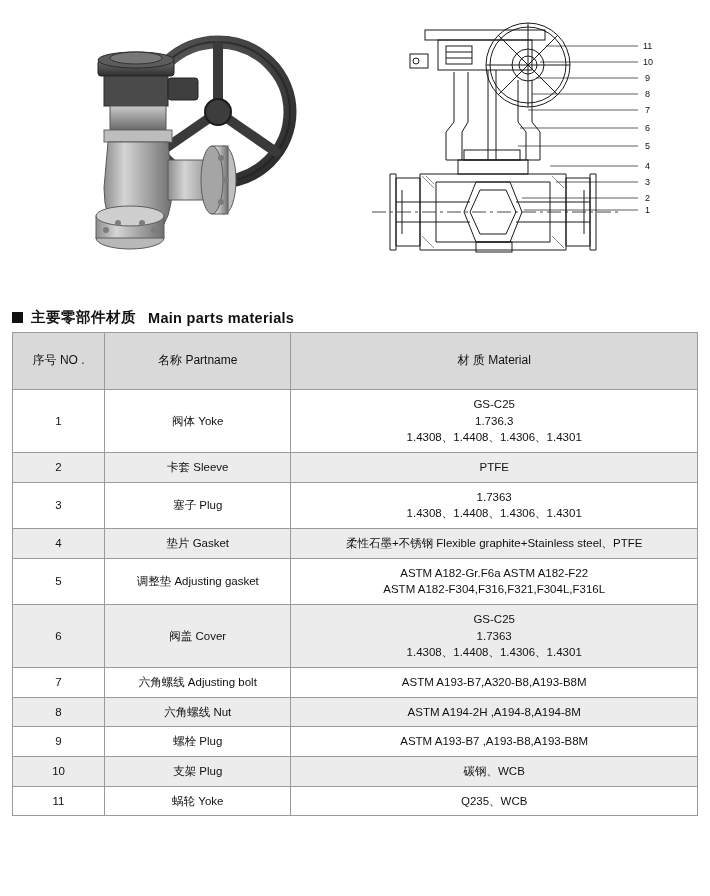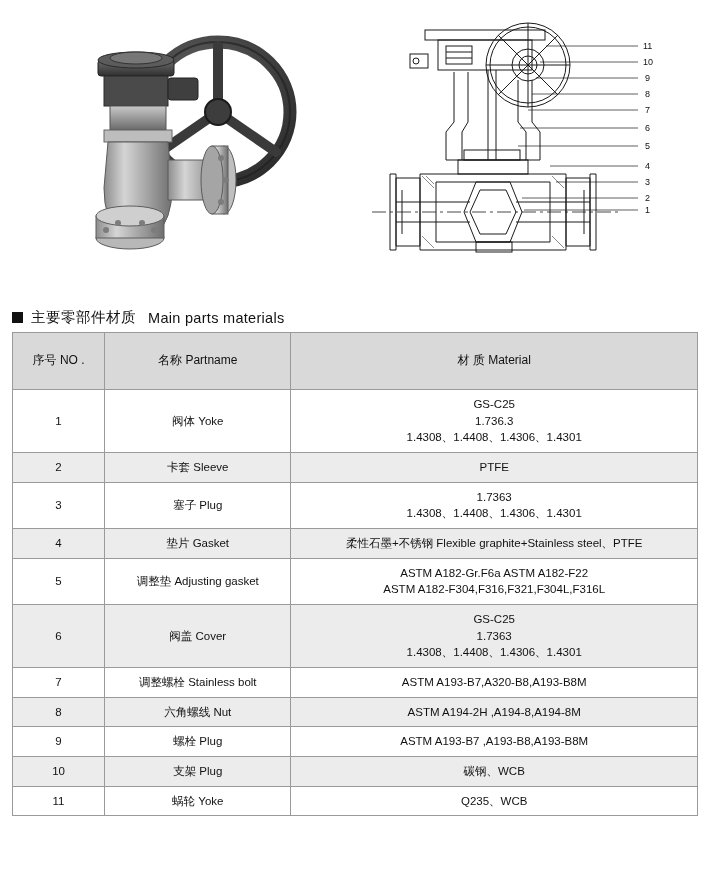--- a/index.html
+++ b/index.html
@@ -51,26 +51,26 @@
     gap: 8px;
   }
   .sq-bullet {
     width: 11px;
     height: 11px;
     background: #111;
     display: inline-block;
   }
   .section-head .cn {
     font-size: 14.5px;
-    font-weight: normal;
+    font-weight: bold;
     letter-spacing: 0.5px;
   }
   .section-head .en {
     font-size: 14.5px;
-    font-weight: normal;
+    font-weight: bold;
     letter-spacing: 0.3px;
     margin-left: 4px;
   }
 
   
   .tbl-wrap {
     position: absolute;
     left: 12px;
     top: 332px;
     width: 690px;
@@ -340,21 +340,21 @@
         <td>6</td>
         <td>阀盖 Cover</td>
         <td class="cell-multiline">
           <div class="mat-line">GS-C25</div>
           <div class="mat-line">1.7363</div>
           <div class="mat-line">1.4308、1.4408、1.4306、1.4301</div>
         </td>
       </tr>
       <tr class="odd">
         <td>7</td>
-        <td>调整螺栓 Stainless bolt</td>
+        <td>六角螺线 Adjusting bolt</td>
         <td class="cell-multiline">
           <div class="mat-line">ASTM A193-B7,A320-B8,A193-B8M</div>
         </td>
       </tr>
       <tr class="even">
         <td>8</td>
         <td>六角螺线 Nut</td>
         <td class="cell-multiline">
           <div class="mat-line">ASTM A194-2H ,A194-8,A194-8M</div>
         </td>

